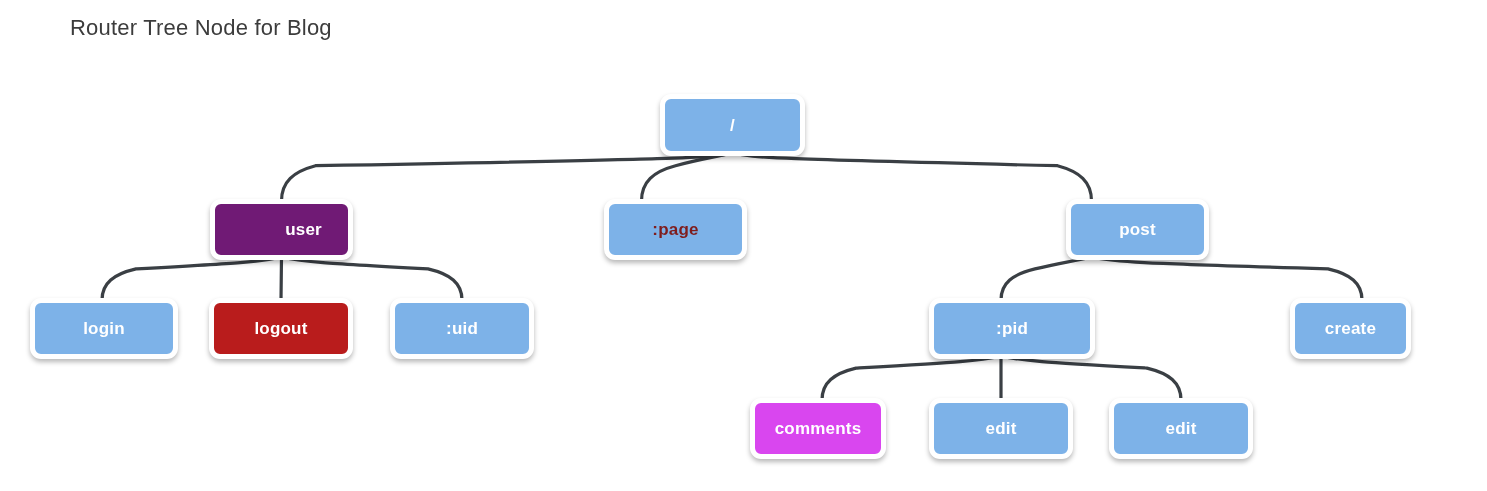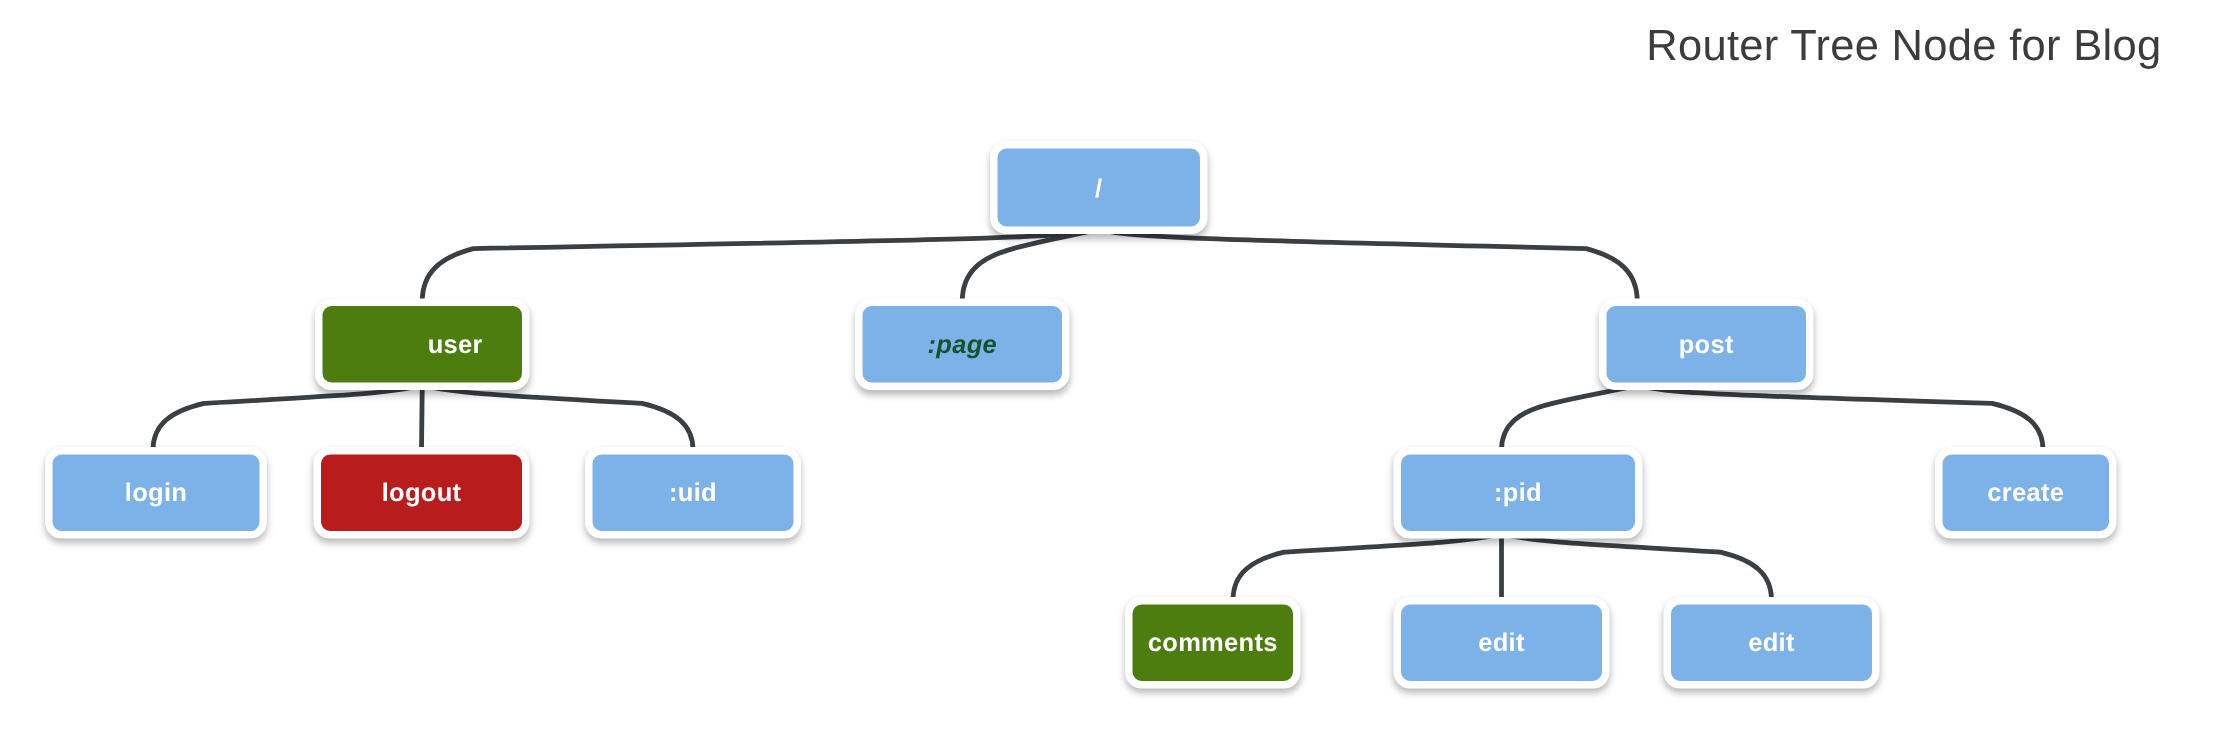--- a/index.html
+++ b/index.html
@@ -18,22 +18,22 @@
     position: relative;
     width: 1487px;
     height: 491px;
     background: #ffffff;
   }
   #chart-title {
     position: absolute;
     left: 0;
     top: 15px;
     width: 1371px;
-    text-align: right;
-    font-size: 29px;
+    text-align: left;
+    font-size: 22px;
     font-weight: 400;
     color: #3c3c3c;
     letter-spacing: 0.2px;
     font-family: "Liberation Sans", sans-serif;
     white-space: nowrap;
   }
   
   #chart-title span {
     display: inline-block;
     transform: translateX(70px);
@@ -89,45 +89,45 @@
         <path d="M1001,356 C979,361 961,362 856,368.08 C833.9,373.4 822,382.52 822,400" stroke="#3a3f44"></path>
         <path d="M1001,356 L1001,400" stroke="#3a3f44"></path>
         <path d="M1001,356 C1023,361 1041,362 1147,368.08 C1169.1,373.4 1181,382.52 1181,400" stroke="#3a3f44"></path>
       </g>
   </svg>
 
   <div id="nodes-layer">
       <div class="tree-node" style="left: 660px; top: 94px; width: 145px; height: 62px; background: rgb(125, 178, 232); border-color: rgb(255, 255, 255); color: rgb(255, 255, 255);">
         <span class="node-label">/</span>
       </div>
-      <div class="tree-node" style="left: 210px; top: 199px; width: 143px; height: 61px; background: #4d7c0f; border-color: rgb(255, 255, 255); color: rgb(255, 255, 255); padding-left: 44px;">
+      <div class="tree-node" style="left: 210px; top: 199px; width: 143px; height: 61px; background: #701a75; border-color: rgb(255, 255, 255); color: rgb(255, 255, 255); padding-left: 44px;">
         <span class="node-label">user</span>
       </div>
-      <div class="tree-node" style="left: 570px; top: 199px; width: 143px; height: 61px; background: rgb(125, 178, 232); border-color: rgb(255, 255, 255); color: #14532d; font-style: italic;">
+      <div class="tree-node" style="left: 604px; top: 199px; width: 143px; height: 61px; background: rgb(125, 178, 232); border-color: rgb(255, 255, 255); color: #7f1d1d;">
         <span class="node-label">:page</span>
       </div>
       <div class="tree-node" style="left: 1020px; top: 199px; width: 143px; height: 61px; background: rgb(125, 178, 232); border-color: rgb(255, 255, 255); color: rgb(255, 255, 255); margin-left: 46px;">
         <span class="node-label">post</span>
       </div>
       <div class="tree-node" style="left: 30px; top: 298px; width: 148px; height: 61px; background: rgb(125, 178, 232); border-color: rgb(255, 255, 255); color: rgb(255, 255, 255);">
         <span class="node-label">login</span>
       </div>
       <div class="tree-node" style="left: 209px; top: 298px; width: 144px; height: 61px; background: #b91c1c; border-color: rgb(255, 255, 255); color: rgb(255, 255, 255);">
         <span class="node-label">logout</span>
       </div>
       <div class="tree-node" style="left: 390px; top: 298px; width: 144px; height: 61px; background: rgb(125, 178, 232); border-color: rgb(255, 255, 255); color: rgb(255, 255, 255);">
         <span class="node-label">:uid</span>
       </div>
       <div class="tree-node" style="left: 929px; top: 298px; width: 166px; height: 61px; background: rgb(125, 178, 232); border-color: rgb(255, 255, 255); color: rgb(255, 255, 255);">
         <span class="node-label">:pid</span>
       </div>
       <div class="tree-node" style="left: 1290px; top: 298px; width: 121px; height: 61px; background: rgb(125, 178, 232); border-color: rgb(255, 255, 255); color: rgb(255, 255, 255);">
         <span class="node-label">create</span>
       </div>
-      <div class="tree-node" style="left: 750px; top: 398px; width: 117px; height: 61px; background: #4d7c0f; border-color: rgb(255, 255, 255); color: rgb(255, 255, 255);">
+      <div class="tree-node" style="left: 750px; top: 398px; width: 136px; height: 61px; background: #d946ef; border-color: rgb(255, 255, 255); color: rgb(255, 255, 255);">
         <span class="node-label">comments</span>
       </div>
       <div class="tree-node" style="left: 929px; top: 398px; width: 144px; height: 61px; background: rgb(125, 178, 232); border-color: rgb(255, 255, 255); color: rgb(255, 255, 255);">
         <span class="node-label">edit</span>
       </div>
       <div class="tree-node" style="left: 1109px; top: 398px; width: 144px; height: 61px; background: rgb(125, 178, 232); border-color: rgb(255, 255, 255); color: rgb(255, 255, 255);">
         <span class="node-label">edit</span>
       </div>
     </div>
 

